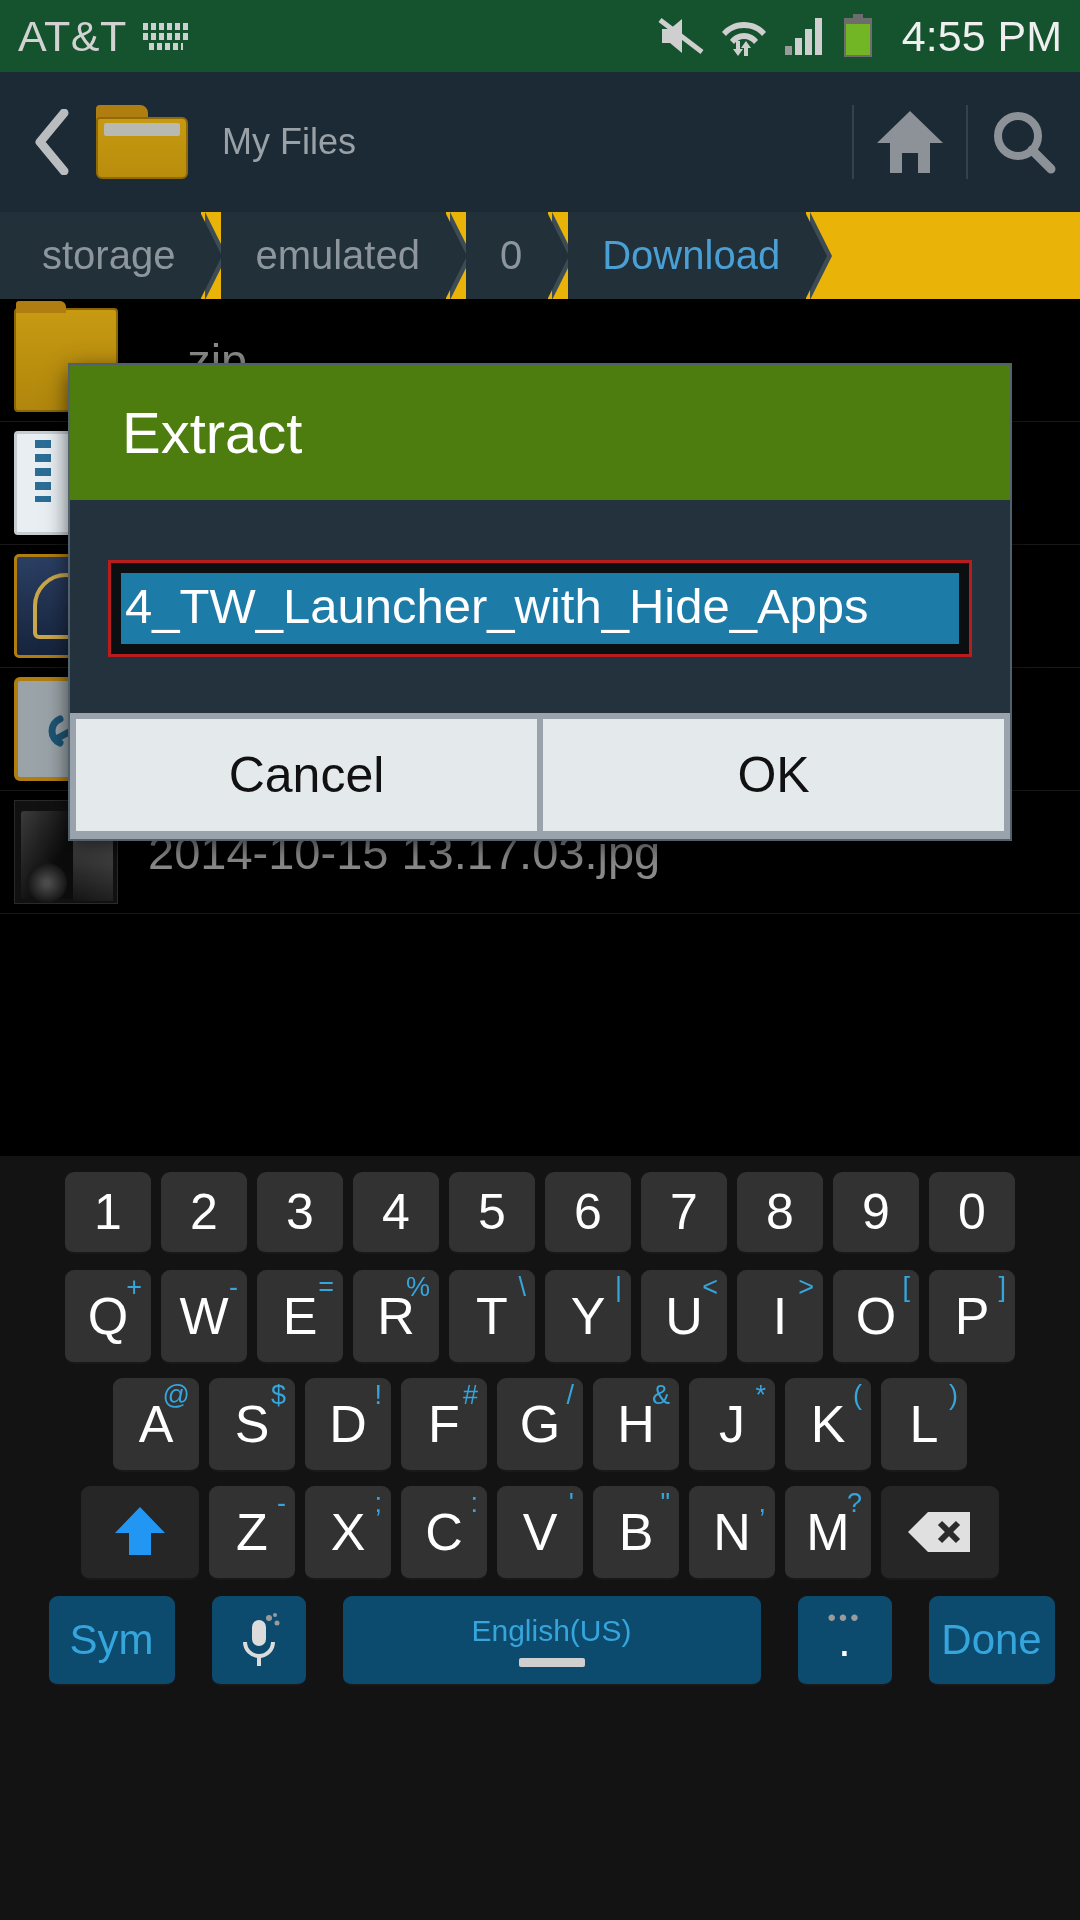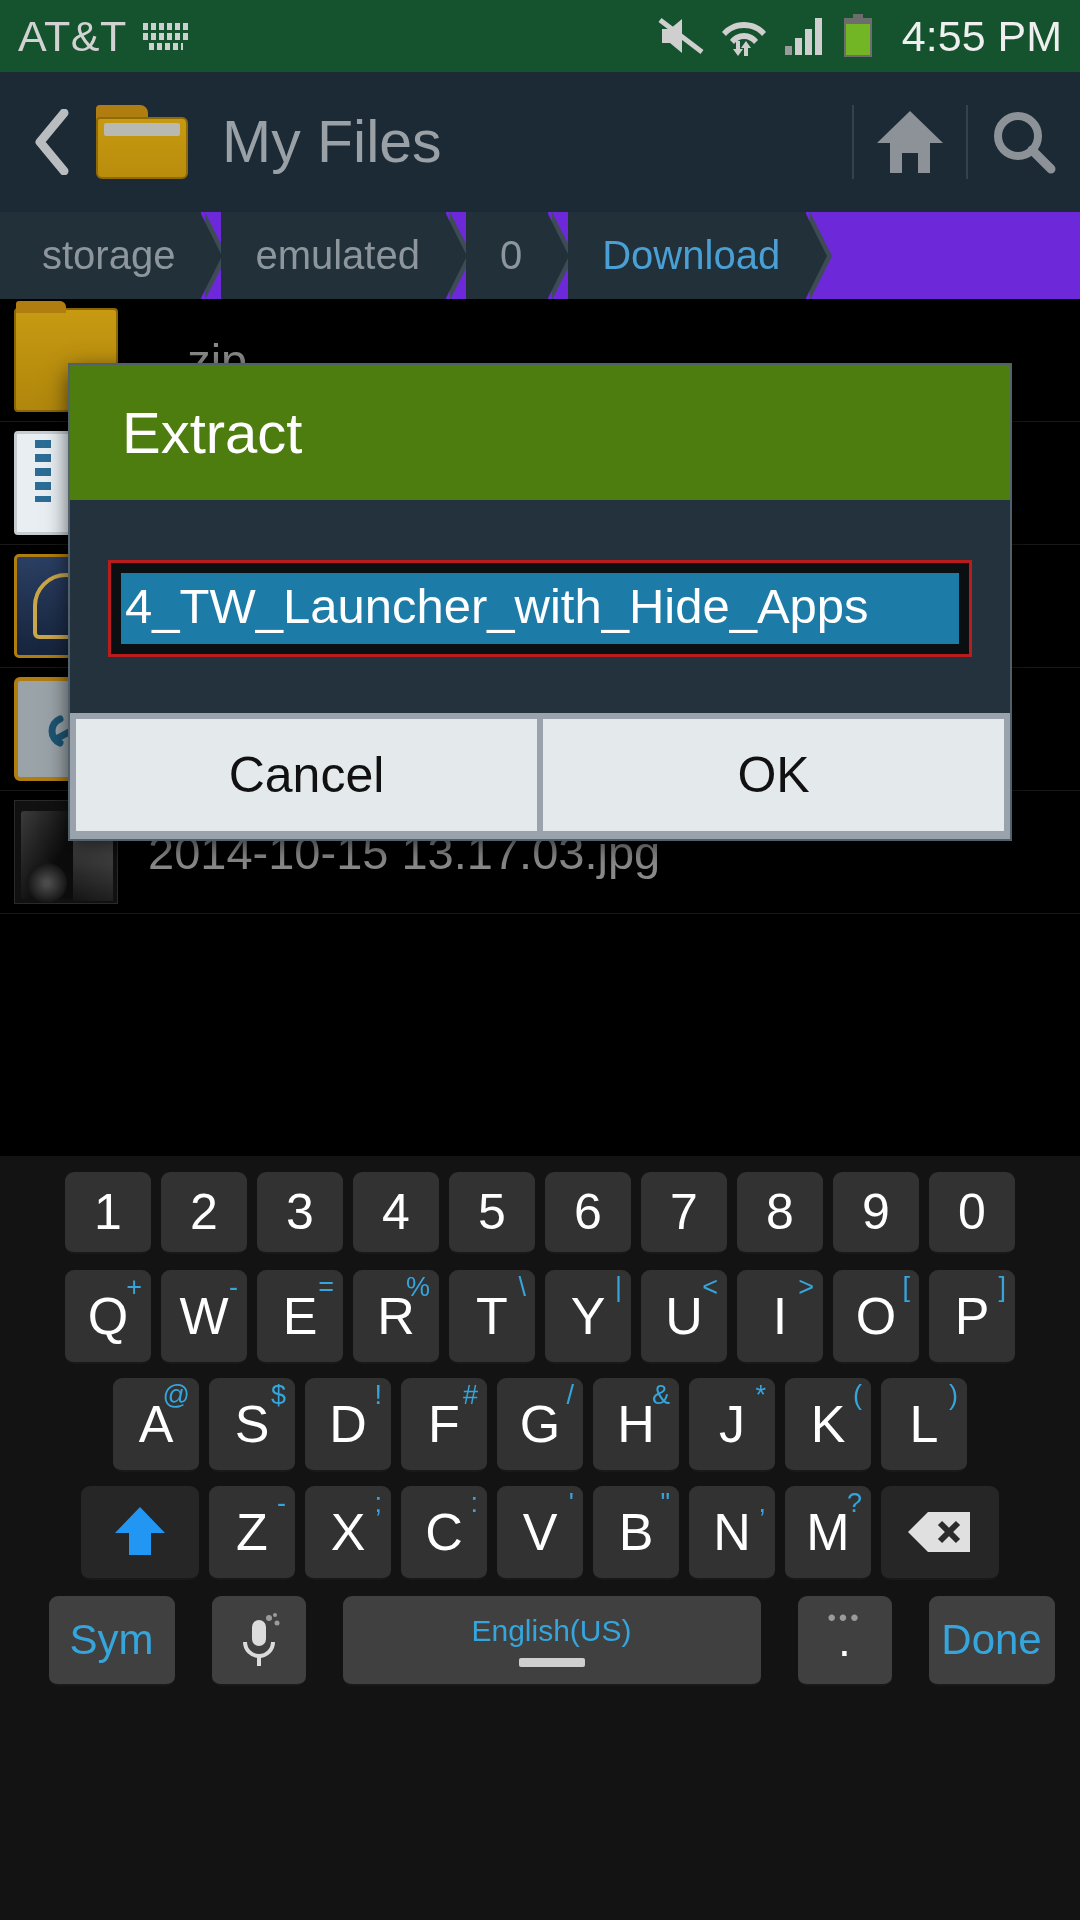--- a/index.html
+++ b/index.html
@@ -31,28 +31,28 @@
     position:absolute; top:72px; left:0; width:1080px; height:140px;
     background:#1c2a35; display:flex; align-items:center;
   }
   .back-chevron { width:72px; display:flex; justify-content:center; align-items:center; margin-left:16px; }
   .folder-ico { width:92px; height:74px; position:relative; margin-left:8px; }
   .folder-ico .tab { position:absolute; left:0; top:0; width:52px; height:16px;
      background:#b07d10; border-radius:4px 8px 0 0; }
   .folder-ico .body { position:absolute; left:0; top:12px; width:92px; height:62px;
      background:linear-gradient(#c79a12,#b98c0c); border-radius:4px 6px 6px 6px; border:2px solid #8f6a06; }
   .folder-ico .strip { position:absolute; left:8px; top:18px; width:76px; height:13px; background:#b9b9b4; border-radius:2px;}
-  .app-title { color:#9aa1a6; font-size:59px; margin-left:34px; font-weight:400; }
+  .app-title { color:#9aa1a6; font-size:36px; margin-left:34px; font-weight:400; }
   .appbar-actions { margin-left:auto; display:flex; align-items:center; height:100%; }
   .divider-v { width:2px; height:74px; background:#33424e; }
   .act { width:112px; height:140px; display:flex; align-items:center; justify-content:center; }
 
   
   .crumbbar { position:absolute; top:212px; left:0; width:1080px; height:87px;
-      background:#6d28d9; display:flex; align-items:stretch; overflow:hidden; }
+      background:#eab308; display:flex; align-items:stretch; overflow:hidden; }
   .crumb { position:relative; display:flex; align-items:center;
       background:#22303a; color:#8d969c; font-size:40px; padding:0 26px 0 34px; margin-right:20px; }
   .crumb:first-child { padding-left:42px; }
   .crumb.active { color:#4a9fd4; }
   .crumb::after { content:""; position:absolute; right:-21px; top:0; width:0; height:0;
       border-top:44px solid transparent; border-bottom:44px solid transparent; border-left:22px solid #22303a; }
   .crumb::before { content:""; position:absolute; right:-26px; top:0; width:0; height:0;
       border-top:44px solid transparent; border-bottom:44px solid transparent; border-left:22px solid #3d4b55; }
 
   
@@ -103,21 +103,21 @@
   .krow.r2 { padding-top:14px; }
   .krow.r3 { padding-top:14px; }
   .krow.r4 { padding-top:16px; }
   .key { position:relative; background:#323232; border-radius:9px; border-bottom:2px solid #191919;
      display:flex; align-items:center; justify-content:center; color:#fff; }
   .key.num { width:86px; height:82px; font-size:50px; }
   .key.ltr { width:86px; height:94px; font-size:52px; }
   .key .alt { position:absolute; top:4px; right:9px; color:#35a5dc; font-size:27px; line-height:1; }
   .key.shift { width:118px; height:94px; background:#262626; }
   .key.del { width:118px; height:94px; background:#262626; }
-  .key.fn { height:90px; background:#404040; border-radius:9px;margin-left:23px; }
+  .key.fn { height:90px; background:#0c4a6e; border-radius:9px;margin-left:23px; }
   .key.sym { width:126px; font-size:42px; color:#35a5dc; }
   .key.mic { width:94px; }
   .key.space { width:418px; flex-direction:column; gap:10px; }
   .key.space .lang { color:#35a5dc; font-size:30px; }
   .key.space .bar { width:66px; height:9px; background:#cfcfcf; border-radius:2px; }
   .key.period { width:94px; font-size:46px; position:relative; }
   .key.period .dots { position:absolute; top:8px; left:0; right:0; text-align:center; color:#9b9b9b; font-size:24px; letter-spacing:3px;}
   .key.done { width:126px; font-size:42px; color:#35a5dc; }
   .krow.r4 { gap:14px; }
 </style>

